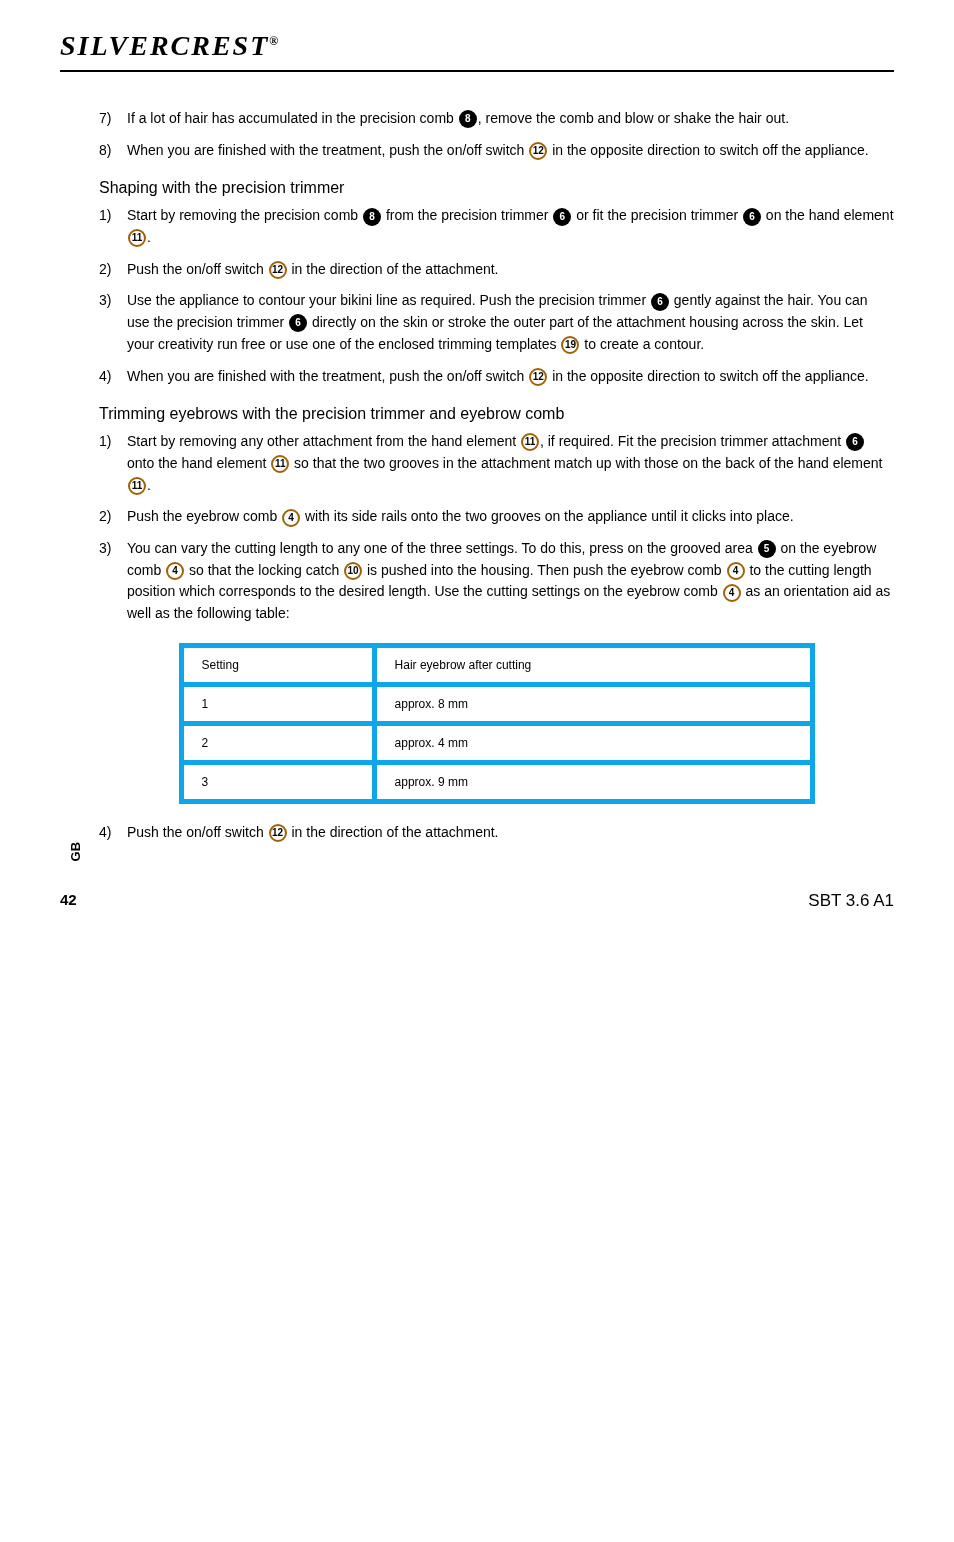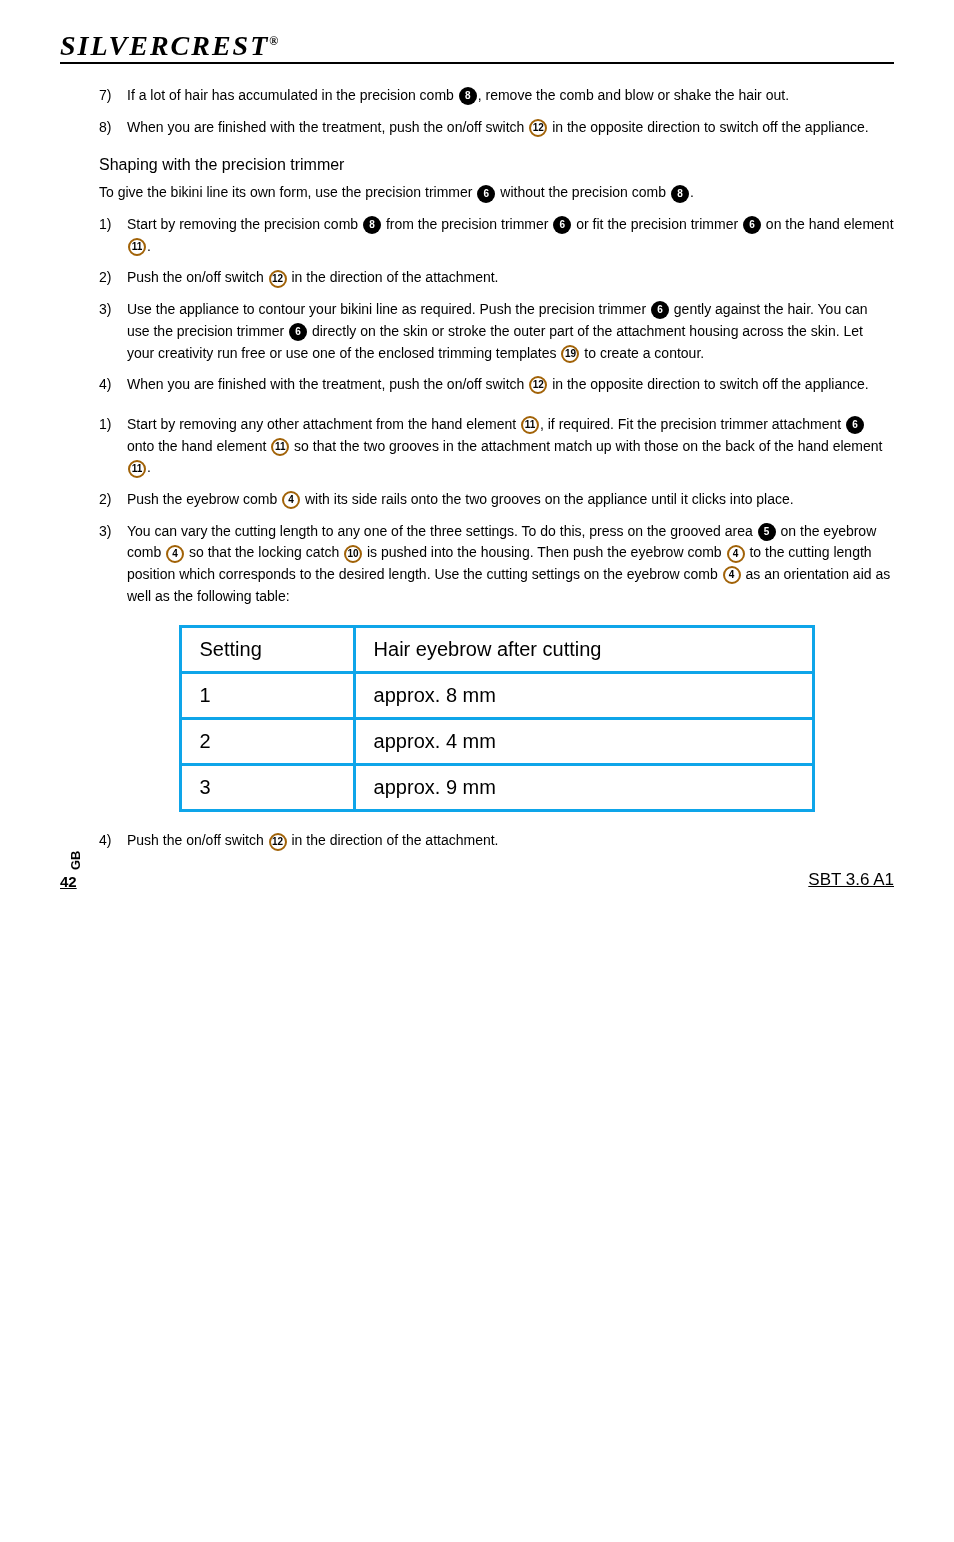--- a/index.html
+++ b/index.html
@@ -7,21 +7,22 @@
       background: #fff;
       font-family: Arial, Helvetica, sans-serif;
       font-size: 14px;
       color: #000;
       width: 954px;
       min-height: 1542px;
       padding: 30px 60px 40px 60px;
     }
     .header {
       border-bottom: 2px solid #000;
-      margin-bottom: 21px;
+      padding-bottom: 8px;
+      margin-bottom: 36px;
     }
     .brand {
       font-family: 'Times New Roman', Times, serif;
       font-size: 28px;
       font-weight: bold;
       font-style: italic;
       letter-spacing: 2px;
       text-transform: uppercase;
     }
     .brand sup {
@@ -102,30 +103,29 @@
       vertical-align: middle;
       margin: 0 1px;
       line-height: 1;
     }
     table {
       border-collapse: collapse;
       margin: 18px auto;
       width: 80%;
     }
     td, th {
-      border: 3px solid #0ea5e9;
+      border: 5px solid #0ea5e9;
       padding: 10px 18px;
-      font-size: 20px;
+      font-size: 12px;
     }
     .footer {
       display: flex;
       justify-content: space-between;
-      align-items: flex-end;
+      margin-top: 30px;
       border-top: none;
-      text-decoration: underline;
     }
     .page-num {
       font-weight: bold;
       font-size: 15px;
     }
     .model-num {
       font-size: 17px;
       font-weight: normal;
     }
   </style>
@@ -152,23 +152,20 @@
       <div class="list-item">
         <span class="list-number">8)</span>
         <span class="list-text">
           When you are finished with the treatment, push the on/off switch <span class="circle-num">12</span> in the opposite direction to switch off the appliance.
         </span>
       </div>
     </div>
 
     <div class="section">
       <div class="section-title">Shaping with the precision trimmer</div>
-      <p>
-        To give the bikini line its own form, use the precision trimmer <span class="circle-num-filled">6</span> without the precision comb <span class="circle-num-filled">8</span>.
-      </p>
       <div class="list-item">
         <span class="list-number">1)</span>
         <span class="list-text">
           Start by removing the precision comb <span class="circle-num-filled">8</span> from the precision trimmer <span class="circle-num-filled">6</span> or fit the precision trimmer <span class="circle-num-filled">6</span> on the hand element <span class="circle-num">11</span>.
         </span>
       </div>
       <div class="list-item">
         <span class="list-number">2)</span>
         <span class="list-text">
           Push the on/off switch <span class="circle-num">12</span> in the direction of the attachment.
@@ -182,20 +179,21 @@
       </div>
       <div class="list-item">
         <span class="list-number">4)</span>
         <span class="list-text">
           When you are finished with the treatment, push the on/off switch <span class="circle-num">12</span> in the opposite direction to switch off the appliance.
         </span>
       </div>
     </div>
 
     <div class="section">
+      <div class="section-title">Trimming eyebrows with the precision trimmer and eyebrow comb</div>
       <div class="list-item">
         <span class="list-number">1)</span>
         <span class="list-text">
           Start by removing any other attachment from the hand element <span class="circle-num">11</span>, if required. Fit the precision trimmer attachment <span class="circle-num-filled">6</span> onto the hand element <span class="circle-num">11</span> so that the two grooves in the attachment match up with those on the back of the hand element <span class="circle-num">11</span>.
         </span>
       </div>
       <div class="list-item">
         <span class="list-number">2)</span>
         <span class="list-text">
           Push the eyebrow comb <span class="circle-num">4</span> with its side rails onto the two grooves on the appliance until it clicks into place.

